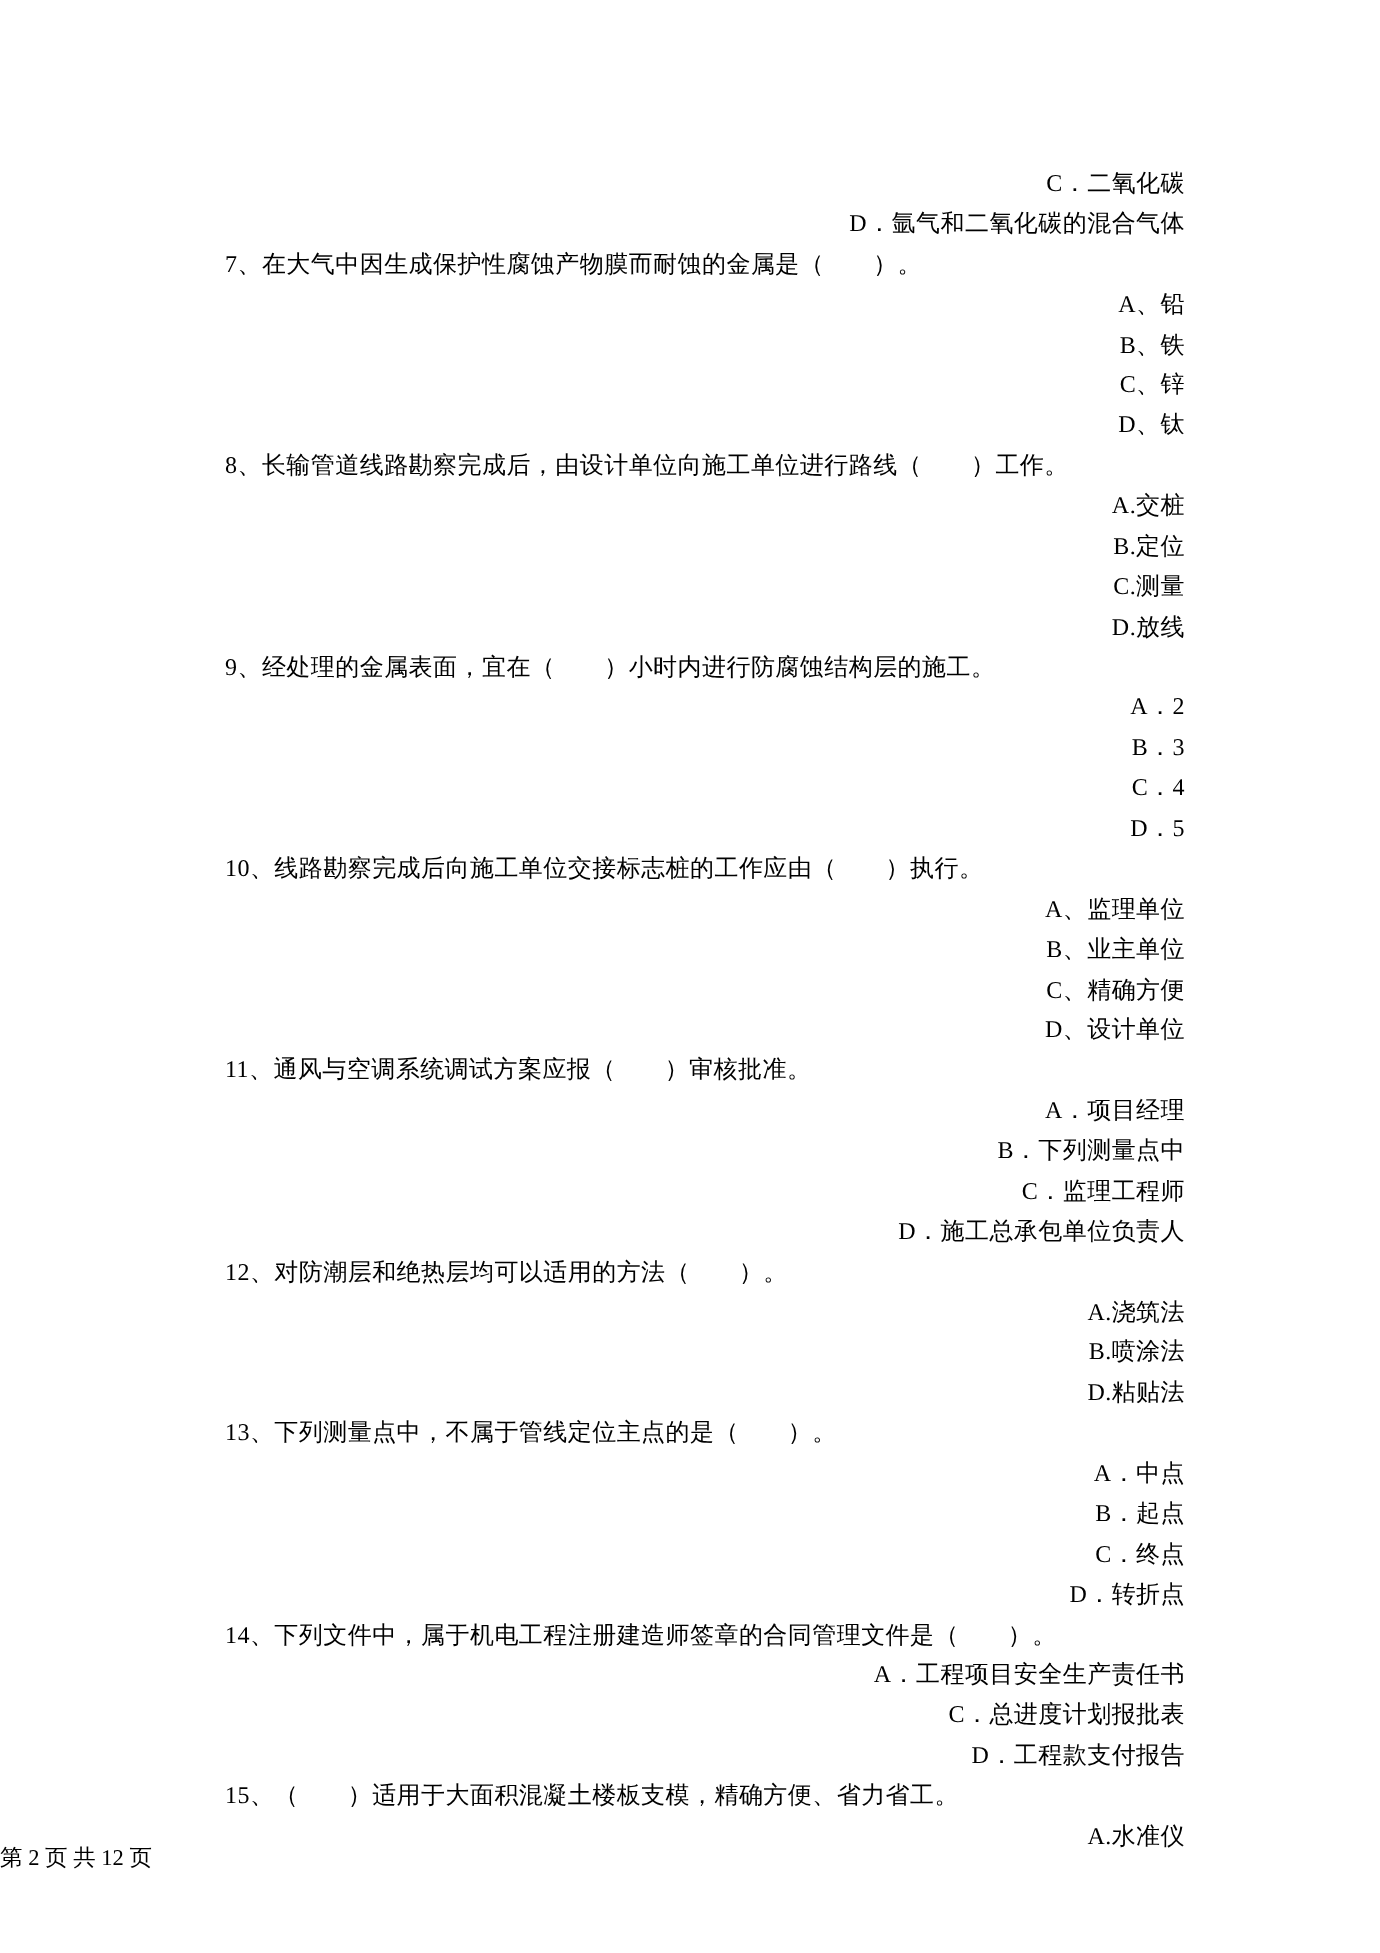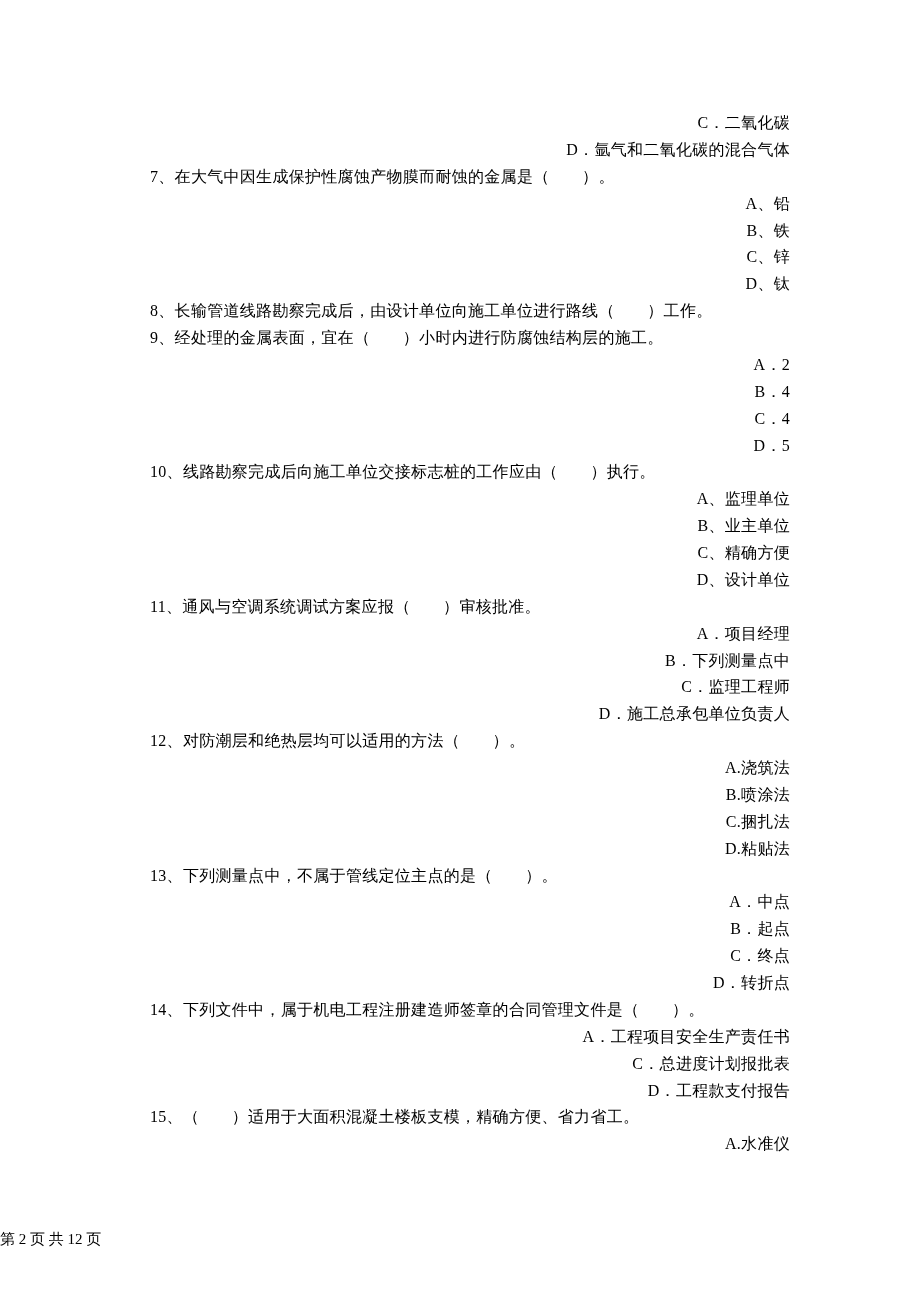--- a/index.html
+++ b/index.html
@@ -45,27 +45,33 @@
     <div class="option-block">
       <div>A、铅</div>
       <div>B、铁</div>
       <div>C、锌</div>
       <div>D、钛</div>
     </div>
   </div>
 
   <div>
     <div><span>8、</span><span>长输管道线路勘察完成后，由设计单位向施工单位进行路线（　　）工作。</span></div>
+    <div class="option-block">
+      <div>A.交桩</div>
+      <div>B.定位</div>
+      <div>C.测量</div>
+      <div>D.放线</div>
+    </div>
   </div>
 
   <div>
     <div><span>9、</span><span>经处理的金属表面，宜在（　　）小时内进行防腐蚀结构层的施工。</span></div>
     <div class="option-block">
       <div>A．2</div>
-      <div>B．4</div>
+      <div>B．3</div>
       <div>C．4</div>
       <div>D．5</div>
     </div>
   </div>
 
   <div>
     <div><span>10、</span><span>线路勘察完成后向施工单位交接标志桩的工作应由（　　）执行。</span></div>
     <div class="option-block">
       <div>A、监理单位</div>
       <div>B、业主单位</div>
@@ -82,21 +88,20 @@
       <div>C．监理工程师</div>
       <div>D．施工总承包单位负责人</div>
     </div>
   </div>
 
   <div>
     <div><span>12、</span><span>对防潮层和绝热层均可以适用的方法（　　）。</span></div>
     <div class="option-block">
       <div>A.浇筑法</div>
       <div>B.喷涂法</div>
-      <div>C.捆扎法</div>
       <div>D.粘贴法</div>
     </div>
   </div>
 
   <div>
     <div><span>13、</span><span>下列测量点中，不属于管线定位主点的是（　　）。</span></div>
     <div class="option-block">
       <div>A．中点</div>
       <div>B．起点</div>
       <div>C．终点</div>

